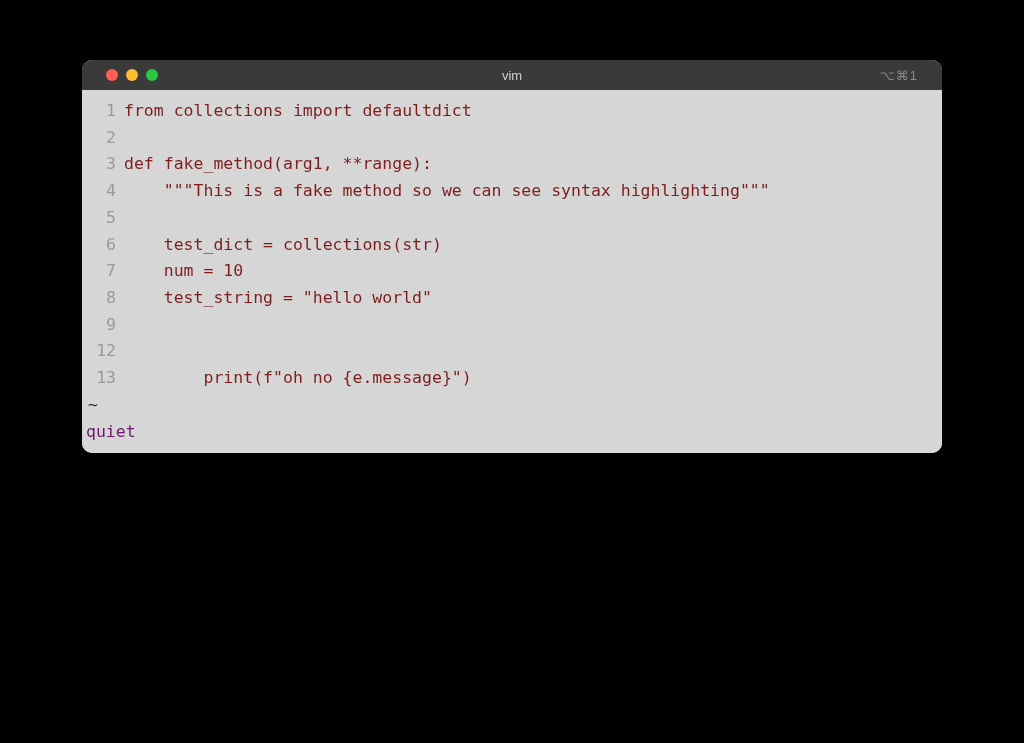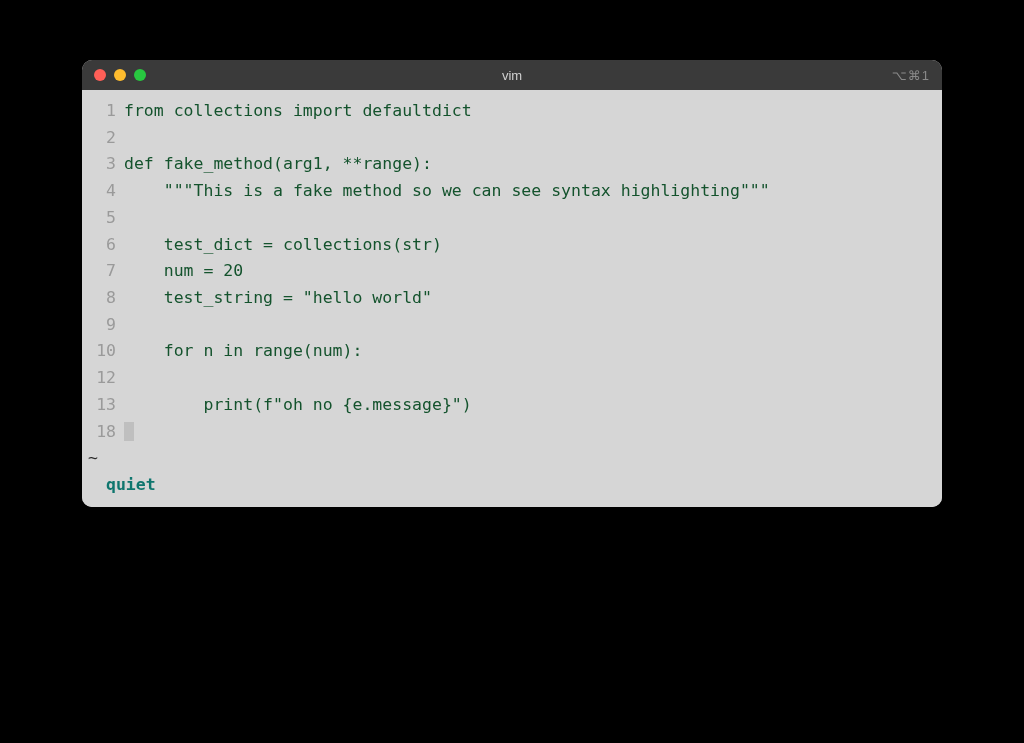--- a/index.html
+++ b/index.html
@@ -19,21 +19,21 @@
       border-radius: 10px;
       overflow: hidden;
       box-shadow: 0 20px 60px rgba(0,0,0,0.6);
     }
     .titlebar {
       background: #3a3a3a;
       height: 30px;
       display: flex;
       align-items: center;
       position: relative;
-      padding: 0 12px;
+      padding: 0 24px;
     }
     .traffic-lights {
       display: flex;
       gap: 8px;
       align-items: center;
     }
     .dot {
       width: 12px;
       height: 12px;
       border-radius: 50%;
@@ -70,39 +70,38 @@
     }
     .gutter {
       width: 42px;
       text-align: right;
       padding-right: 8px;
       color: #9a9a9a;
       flex-shrink: 0;
       user-select: none;
     }
     .code {
-      color: #14532d;
+      color: #7f1d1d;
       flex: 1;
     }
     .cursor-block {
       background: #bfbfbf;
       display: inline-block;
       width: 0.6em;
       height: 1.15em;
       vertical-align: text-bottom;
     }
     .tilde {
       color: #2b2b2b;
       padding-left: 6px;
     }
     .status {
-      color: #0f766e;
-      padding-left: 24px;
+      color: #701a75;
+      padding-left: 4px;
       padding-bottom: 4px;
-      font-weight: bold;
     }
   </style>
 </head>
 <body>
 
 <div class="window">
   <div class="titlebar">
     <div class="traffic-lights">
       <div class="dot red"></div>
       <div class="dot yellow"></div>
@@ -112,23 +111,21 @@
     <div class="titlebar-right">⌥⌘1</div>
   </div>
 
   <div class="editor">
     <div class="line"><span class="gutter">1</span><span class="code">from collections import defaultdict</span></div>
     <div class="line"><span class="gutter">2</span><span class="code"></span></div>
     <div class="line"><span class="gutter">3</span><span class="code">def fake_method(arg1, **range):</span></div>
     <div class="line"><span class="gutter">4</span><span class="code">    """This is a fake method so we can see syntax highlighting"""</span></div>
     <div class="line"><span class="gutter">5</span><span class="code"></span></div>
     <div class="line"><span class="gutter">6</span><span class="code">    test_dict = collections(str)</span></div>
-    <div class="line"><span class="gutter">7</span><span class="code">    num = 20</span></div>
+    <div class="line"><span class="gutter">7</span><span class="code">    num = 10</span></div>
     <div class="line"><span class="gutter">8</span><span class="code">    test_string = "hello world"</span></div>
     <div class="line"><span class="gutter">9</span><span class="code"></span></div>
-    <div class="line"><span class="gutter">10</span><span class="code">    for n in range(num):</span></div>
     <div class="line"><span class="gutter">12</span><span class="code"></span></div>
     <div class="line"><span class="gutter">13</span><span class="code">        print(f"oh no {e.message}")</span></div>
-    <div class="line"><span class="gutter">18</span><span class="code"><span class="cursor-block"></span></span></div>
     <div class="line"><span class="tilde">~</span></div>
     <div class="line"><span class="status">quiet</span></div>
   </div>
 </div>
 
 </body></html>

